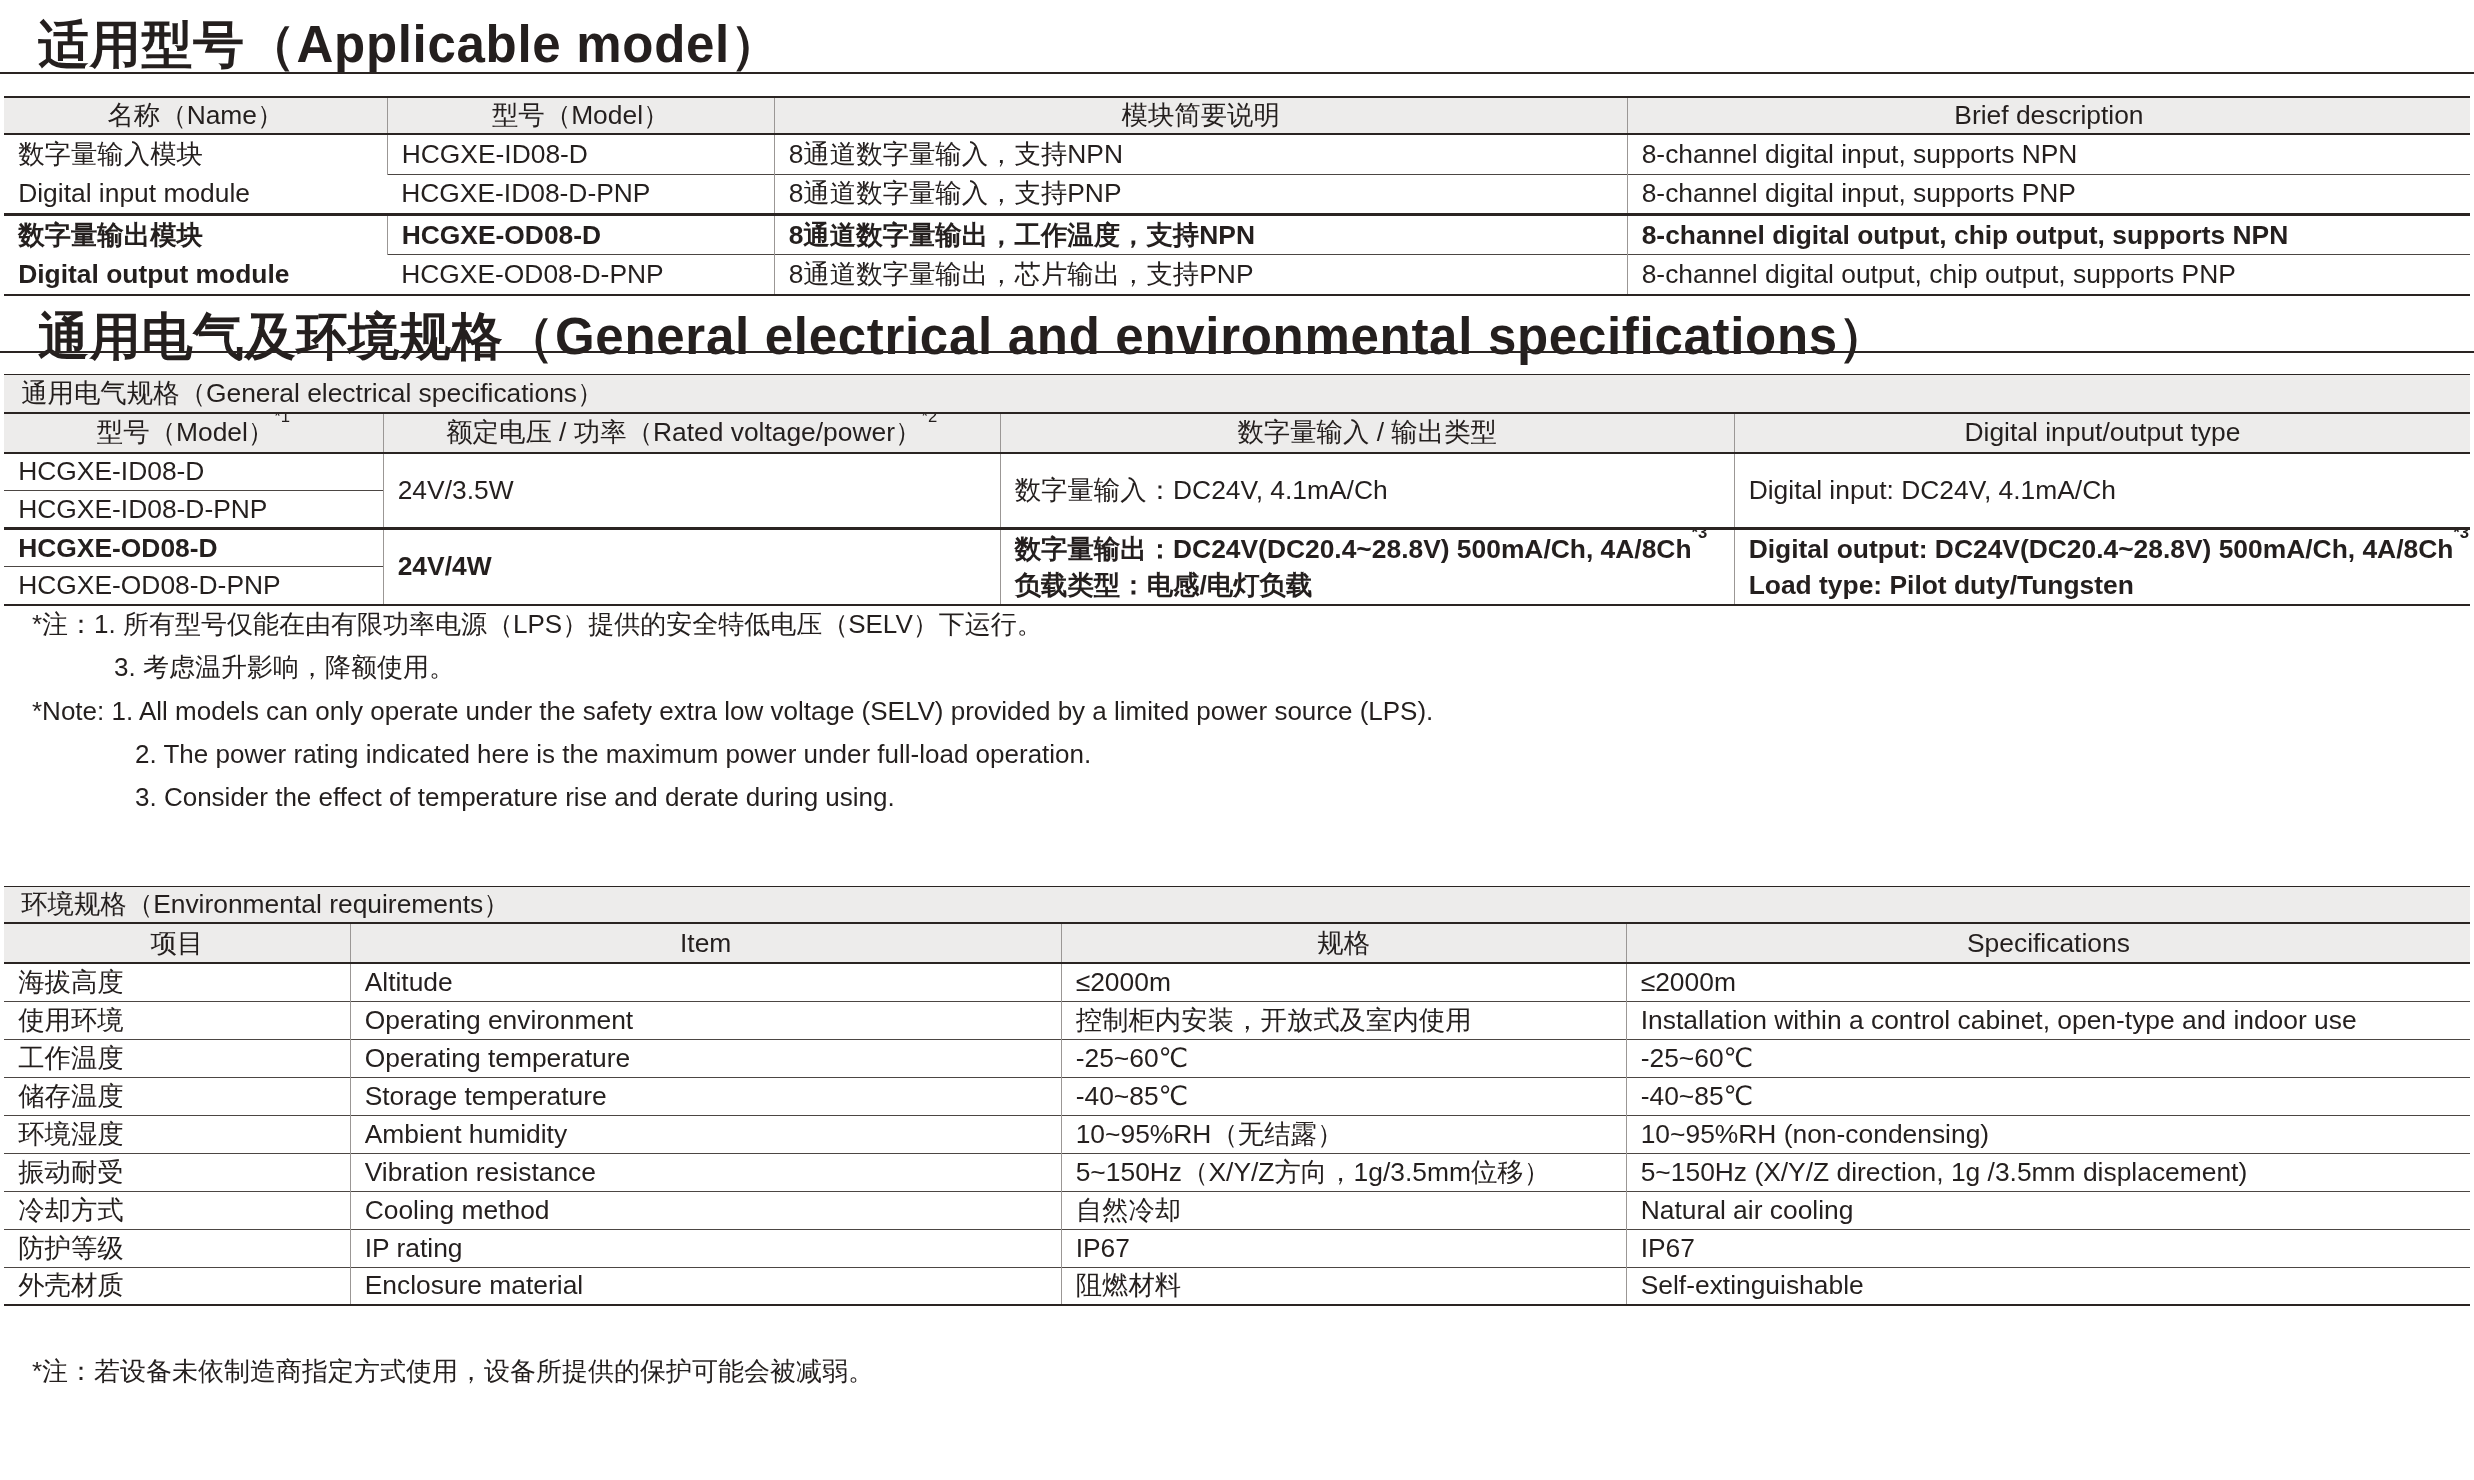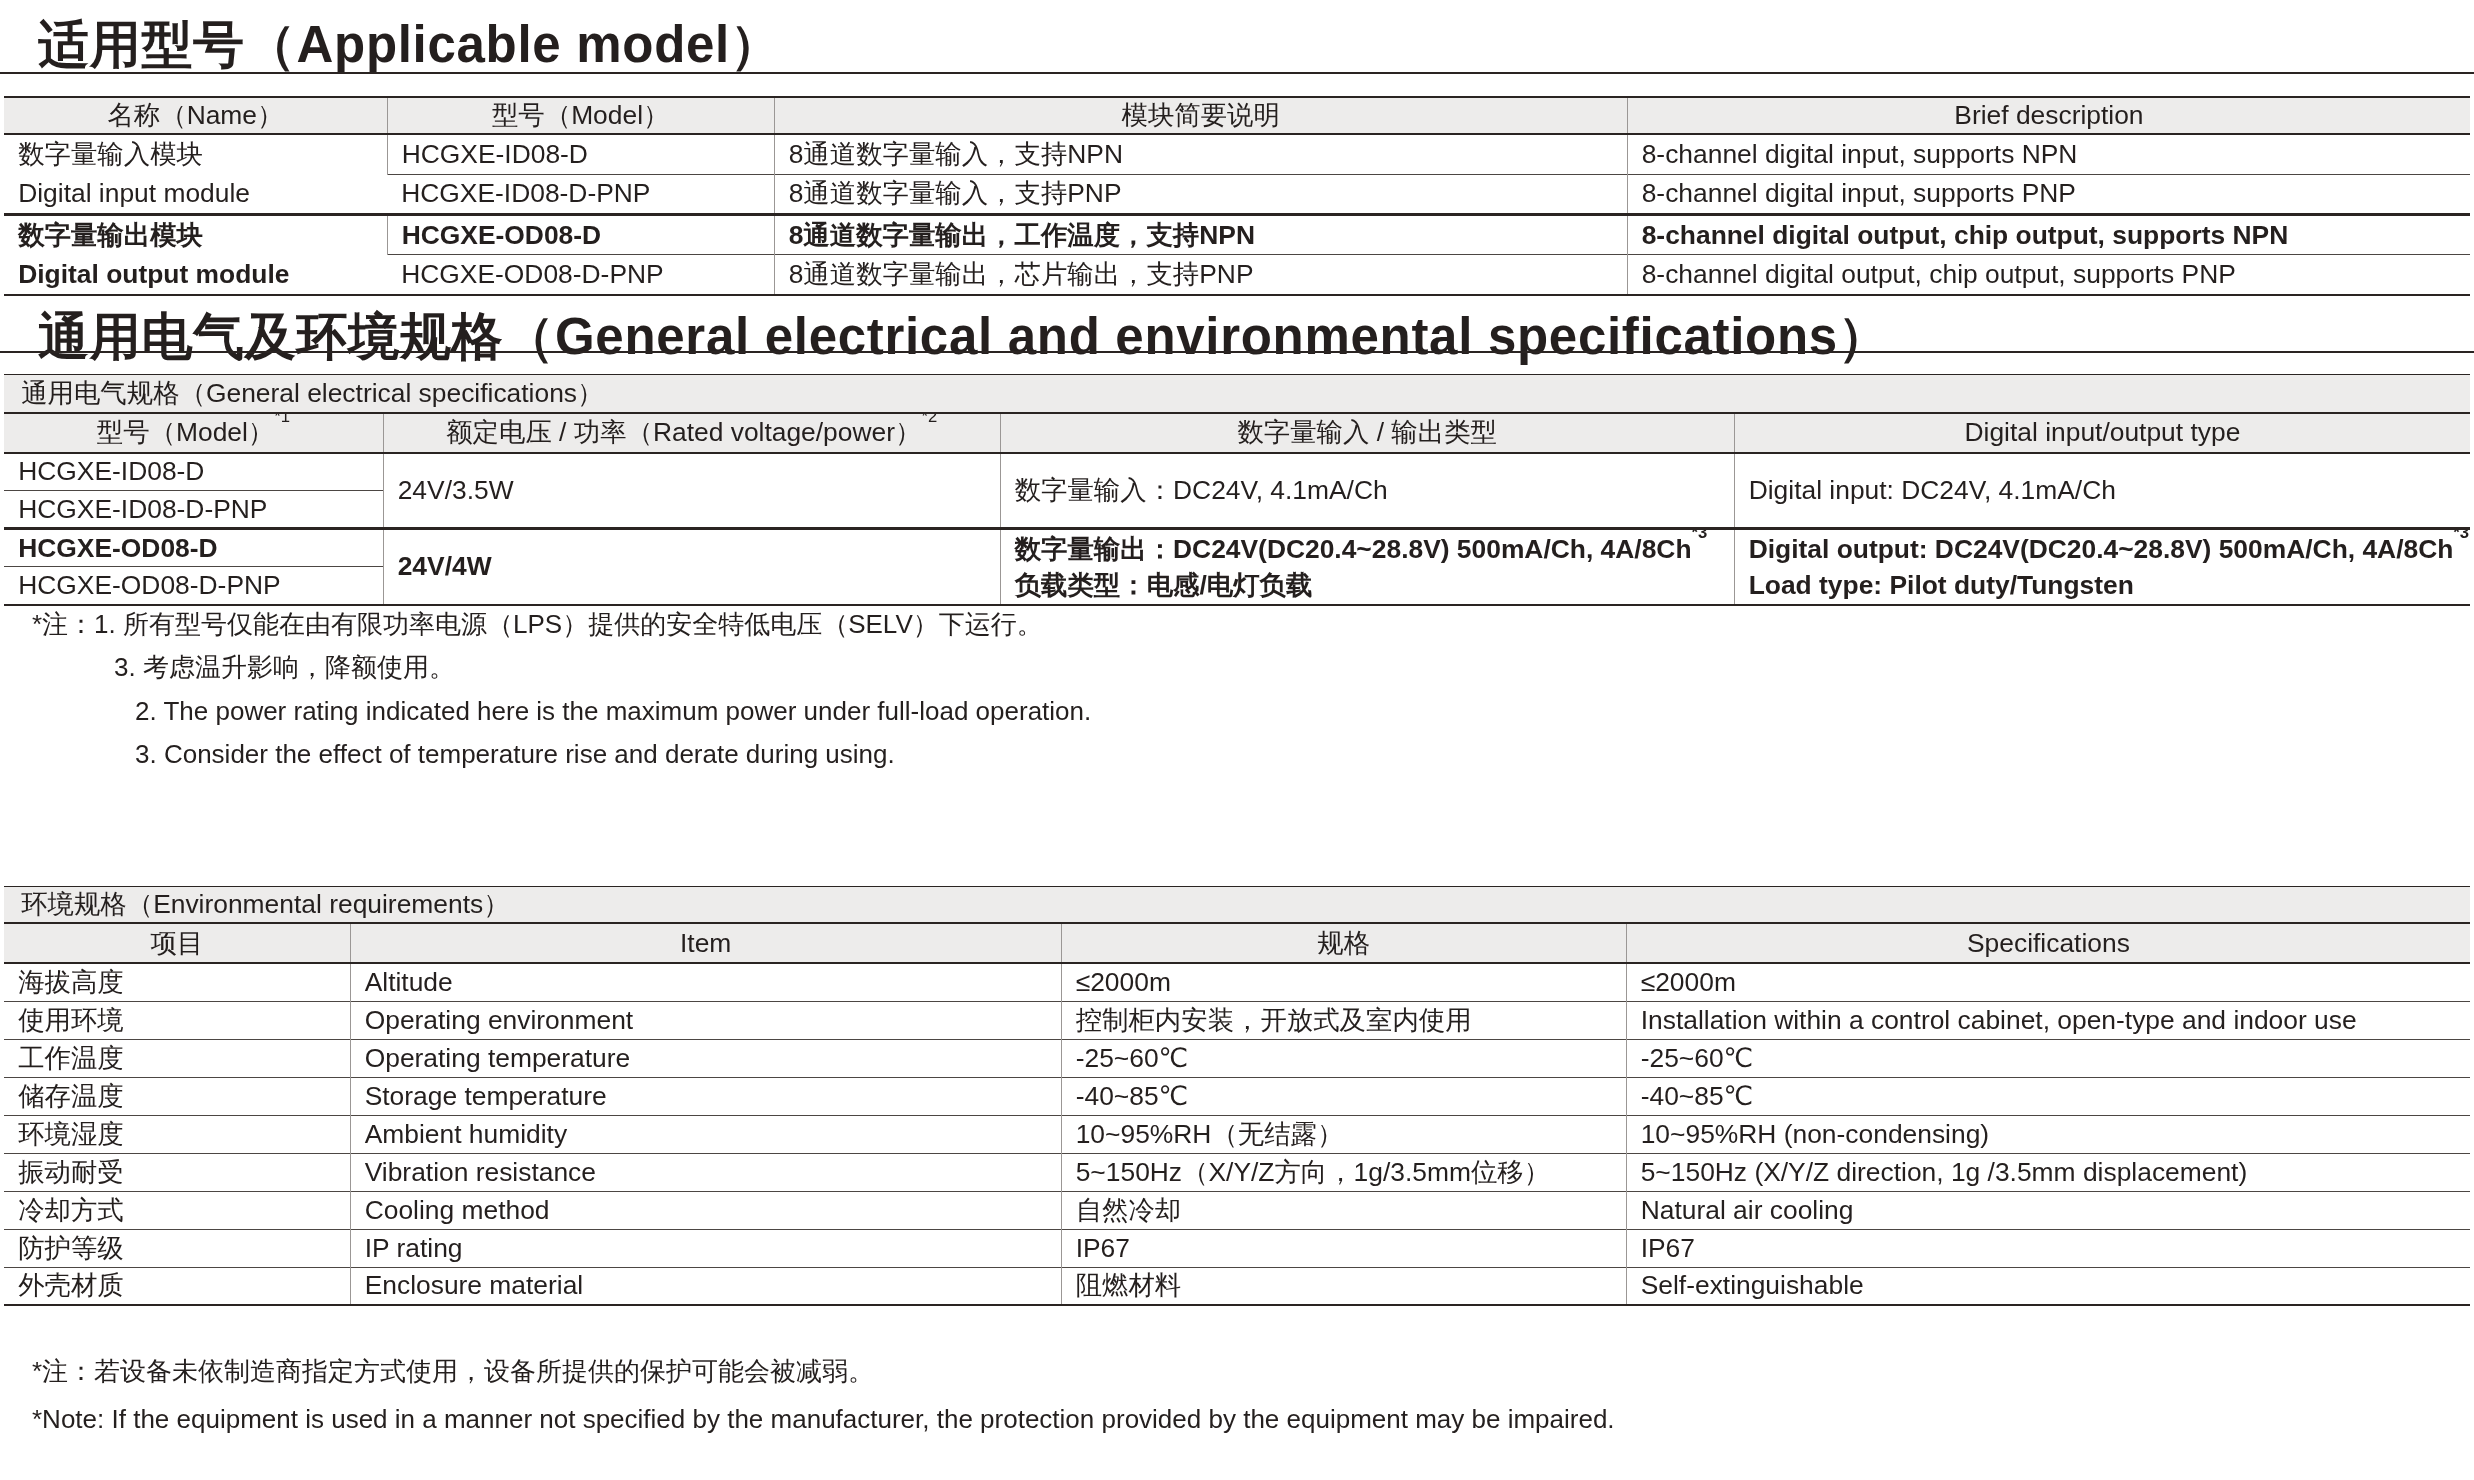--- a/index.html
+++ b/index.html
@@ -163,20 +163,21 @@
       </tr>
       <tr style="height:38px">
         <td>HCGXE-OD08-D-PNP</td>
       </tr>
     </tbody>
   </table>
 
   <div class="notes" style="top:610px">
     <div class="line">*注：1. 所有型号仅能在由有限功率电源（LPS）提供的安全特低电压（SELV）下运行。</div>
     <div class="line ind-cn">3. 考虑温升影响，降额使用。</div>
+    <div class="line">*Note: 1. All models can only operate under the safety extra low voltage (SELV) provided by a limited power source (LPS).</div>
     <div class="line ind-en">2. The power rating indicated here is the maximum power under full-load operation.</div>
     <div class="line ind-en">3. Consider the effect of temperature rise and derate during using.</div>
   </div>
 
   <table class="tbl" style="top:886px">
     <colgroup>
         <col style="width:346px">
         <col style="width:711px">
         <col style="width:565px">
         <col>
@@ -243,17 +244,16 @@
         <td class="ctr">外壳材质</td>
         <td>Enclosure material</td>
         <td>阻燃材料</td>
         <td>Self-extinguishable</td>
       </tr>
     </tbody>
   </table>
 
   <div class="notes" style="top:1357px">
     <div class="line" style="margin-bottom:19.5px">*注：若设备未依制造商指定方式使用，设备所提供的保护可能会被减弱。</div>
-    <div class="line">*Note: If the equipment is used in a manner not specified by the manufacturer, the protection provided by the equipment may be impaired.</div>
   </div>
 
 </div>
 
 
 </body></html>

